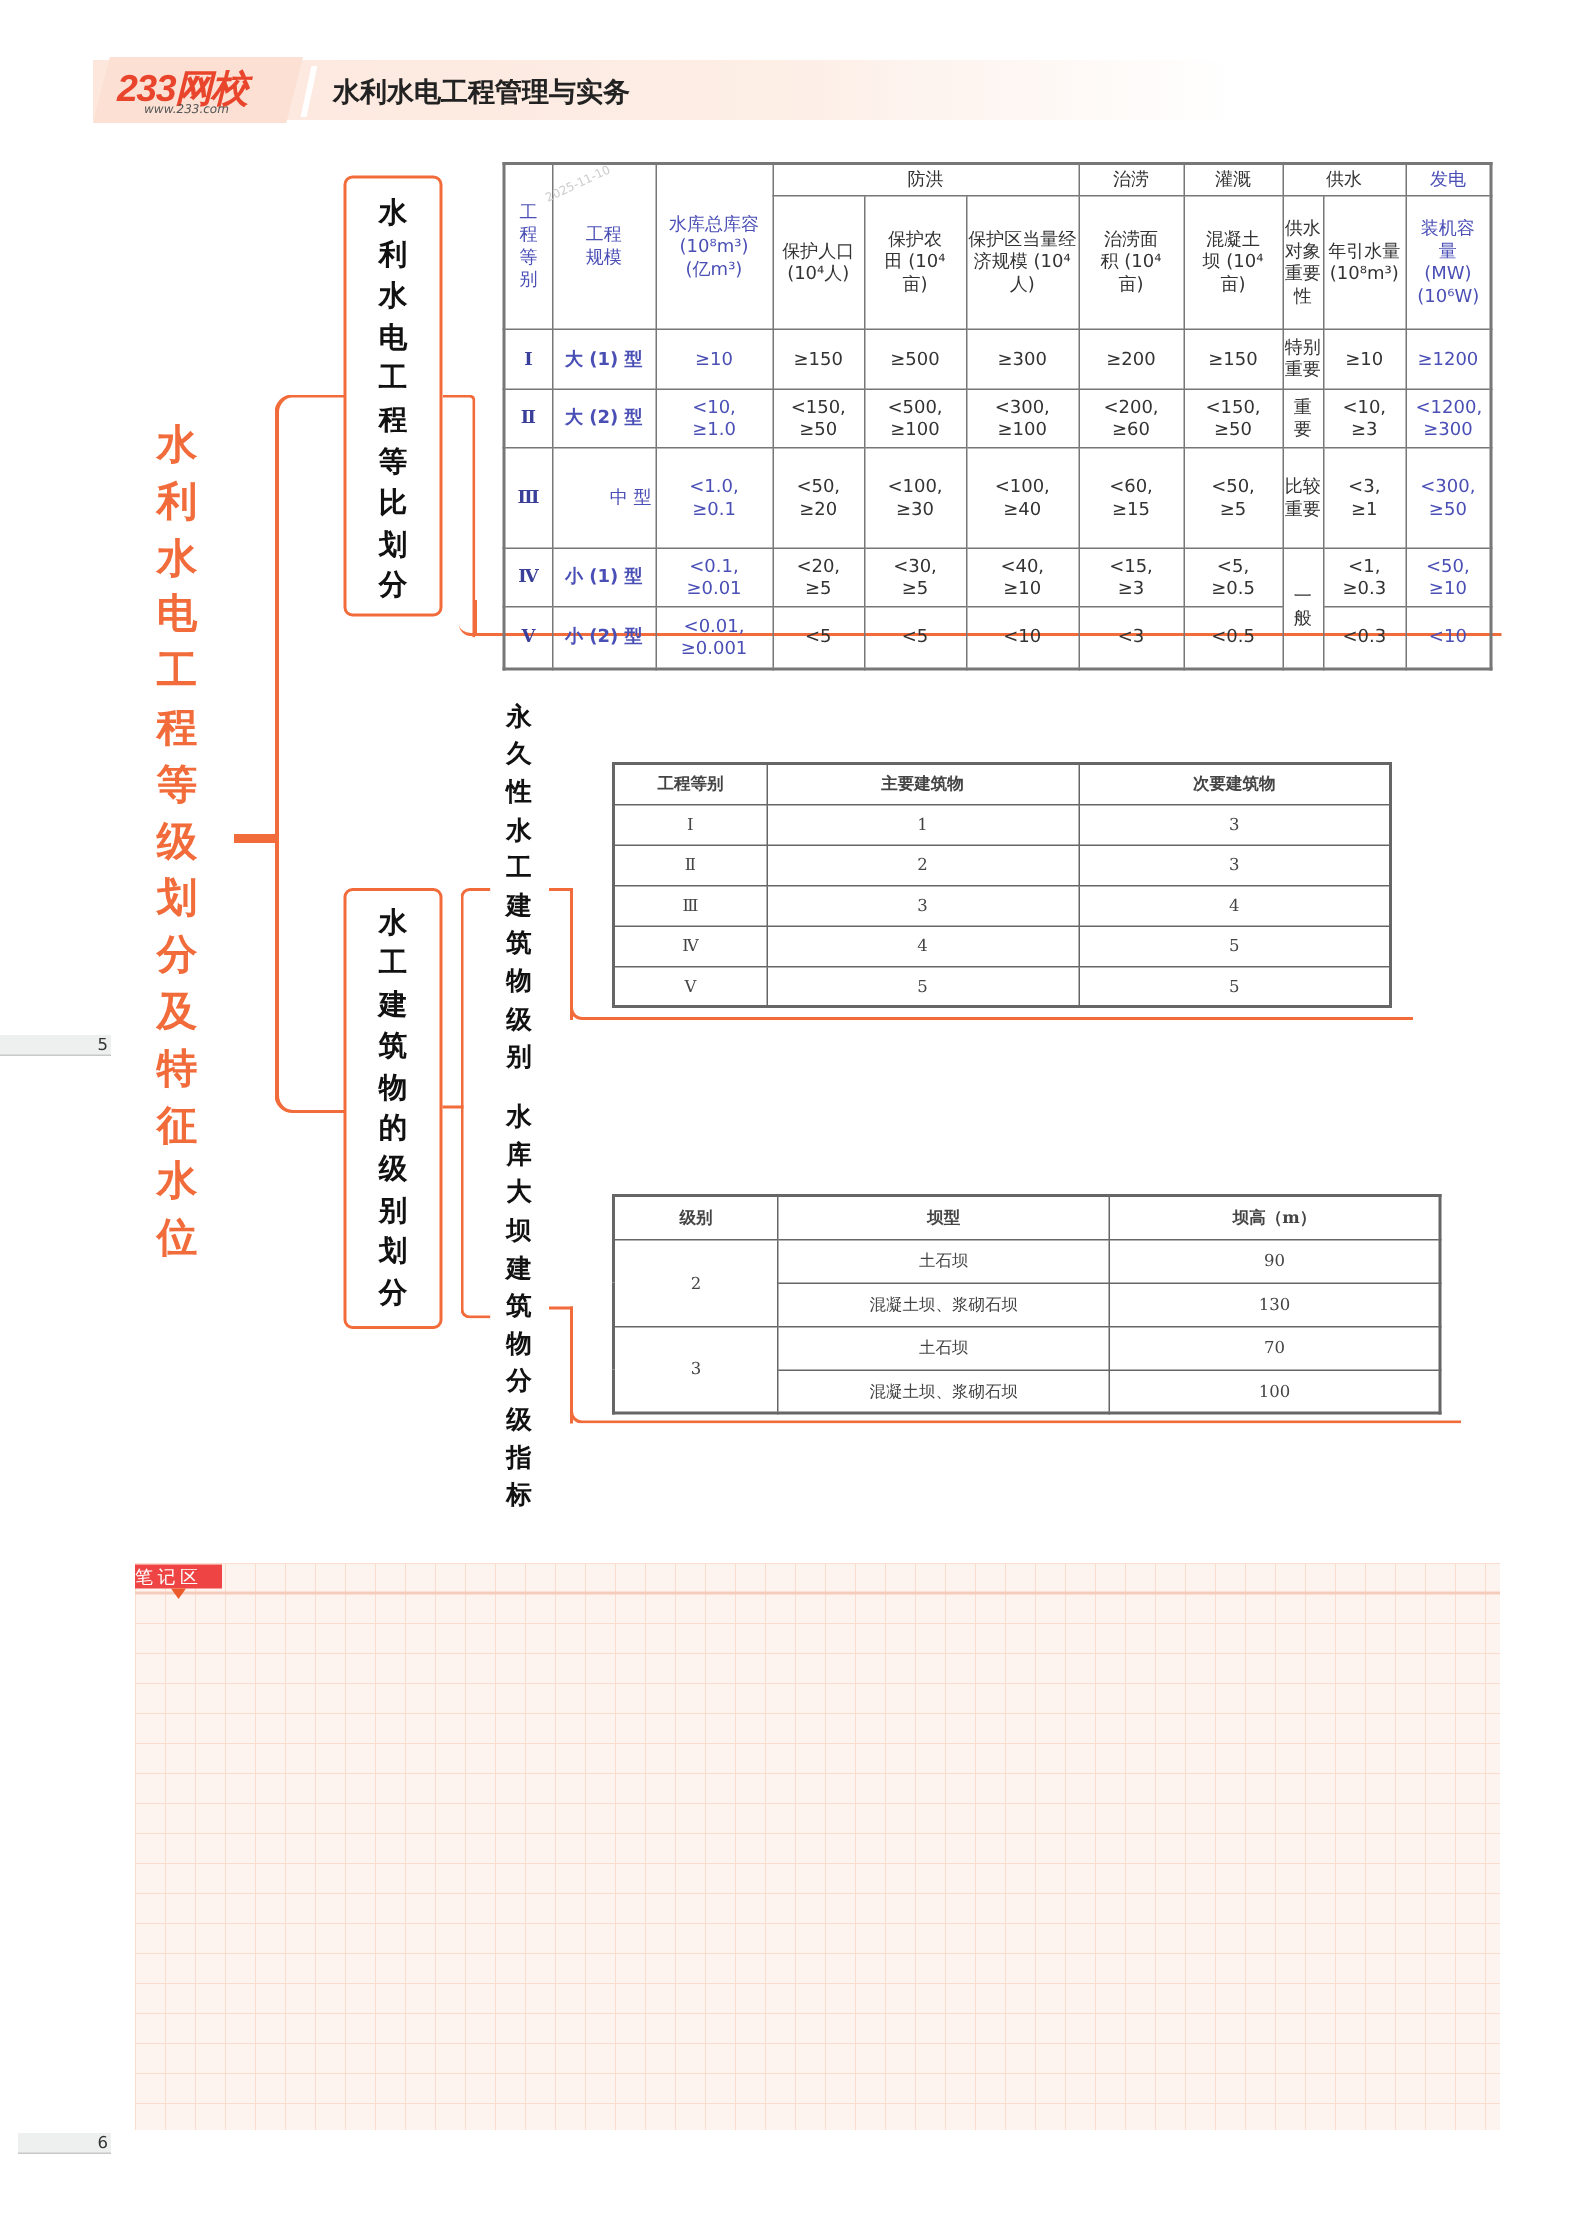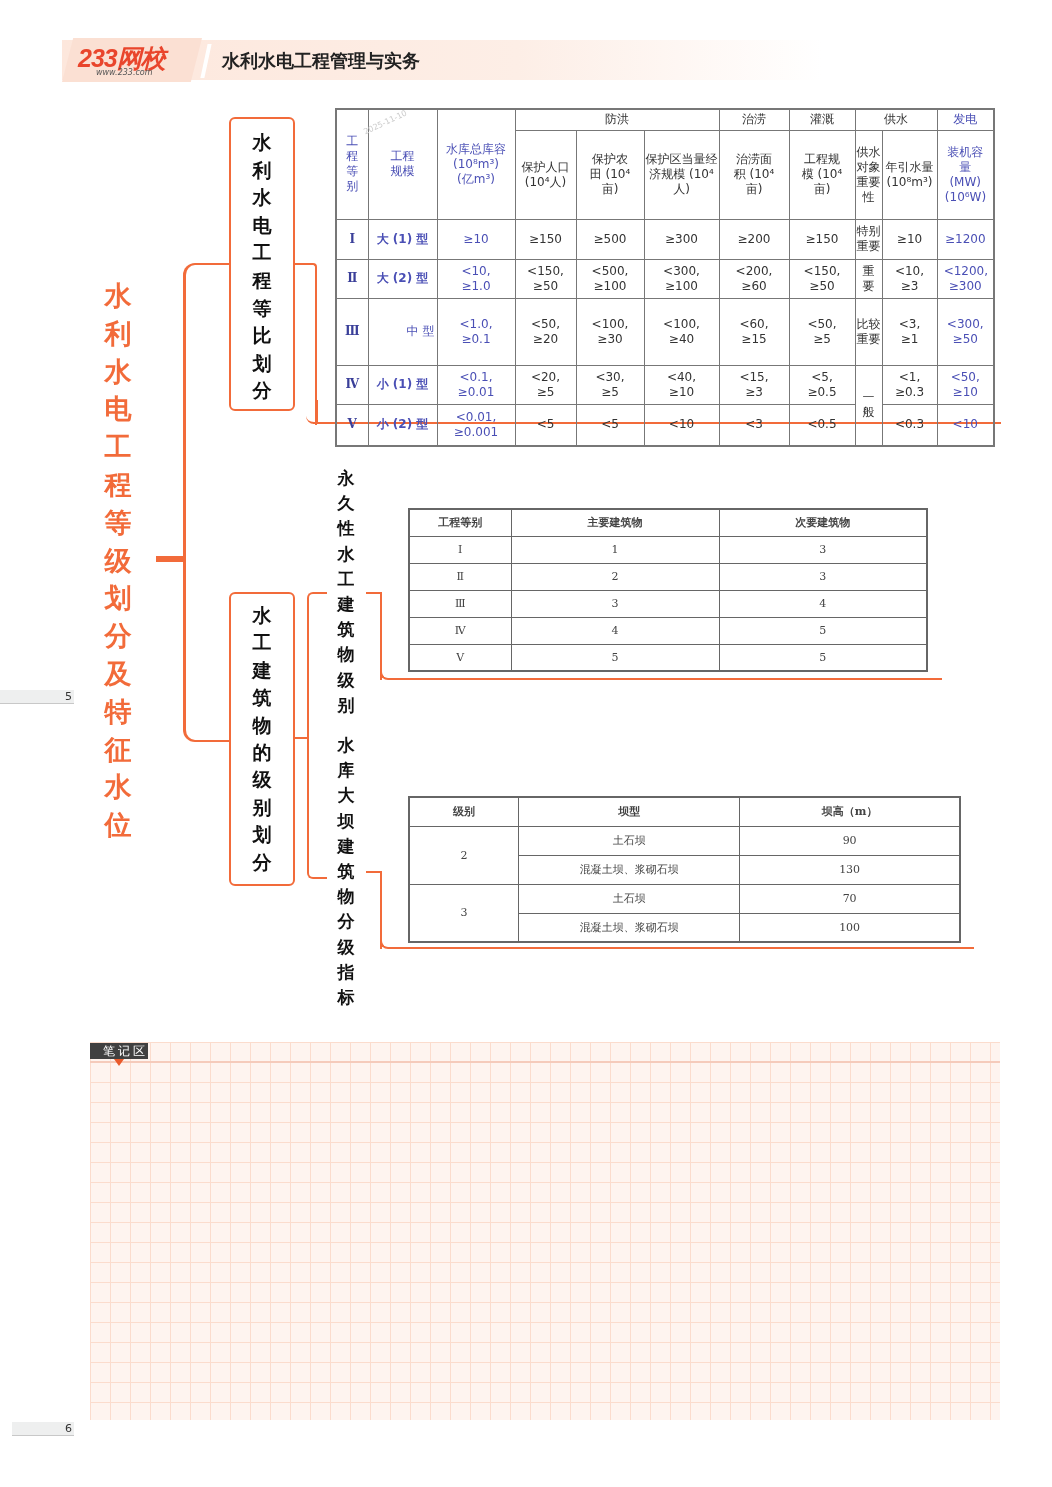--- a/index.html
+++ b/index.html
@@ -51,22 +51,22 @@
   .t2 th, .t3 th { font-weight:bold; }
 
   
   .notes { left:90px; top:1042px; width:910px; height:378px;
            background-color:#fef4ef;
            background-image:
              linear-gradient(to right, #fbdccd 1px, transparent 1px),
              linear-gradient(to bottom, #fbdccd 1px, transparent 1px);
            background-size:20px 20px; background-position:0 0; }
   .notes-bar { left:90px; top:1061px; width:910px; height:2px; background:#f5cbbb; }
-  .notes-tag { left:90px; top:1043px; width:58px; height:16px; background:#404040; color:#fff;
-               font-size:12px; text-align:right; line-height:16px; letter-spacing:3px; }
+  .notes-tag { left:90px; top:1043px; width:58px; height:16px; background:#ef4444; color:#fff;
+               font-size:12px; text-align:left; line-height:16px; letter-spacing:3px; }
   .notes-tag-arrow { left:114px; top:1059px; width:0; height:0;
                border-left:5px solid transparent; border-right:5px solid transparent; border-top:7px solid #ea5a2b; }
   .wm { position:absolute; font-size:8px; color:#ccc; transform:rotate(-25deg); }
 </style>
 </head>
 <body>
 
 <div class="abs banner"></div>
 <div class="abs logo-tab"></div>
 <div class="abs logo-main">233网校</div>
@@ -150,21 +150,21 @@
     <th>
           <div style="width:3.4em;margin:0 auto;">保护农田 (10⁴亩)</div>
         </th>
     <th>
           <div style="width:6em;margin:0 auto;">保护区当量经济规模 (10⁴人)</div>
         </th>
     <th>
           <div style="width:3.4em;margin:0 auto;">治涝面积 (10⁴亩)</div>
         </th>
     <th>
-          <div style="width:3.4em;margin:0 auto;">工程规模 (10⁴亩)</div>
+          <div style="width:3.4em;margin:0 auto;">混凝土坝 (10⁴亩)</div>
         </th>
     <th>
           <div style="width:2em;margin:3px auto;">供水对象重要性</div>
         </th>
     <th>
           <div style="width:4.2em;margin:0 auto;">年引水量 (10⁸m³)</div>
         </th>
     <th class="blue">
           <div style="width:3.4em;margin:10px auto;">装机容量 (MW) (10⁶W)</div>
         </th>

